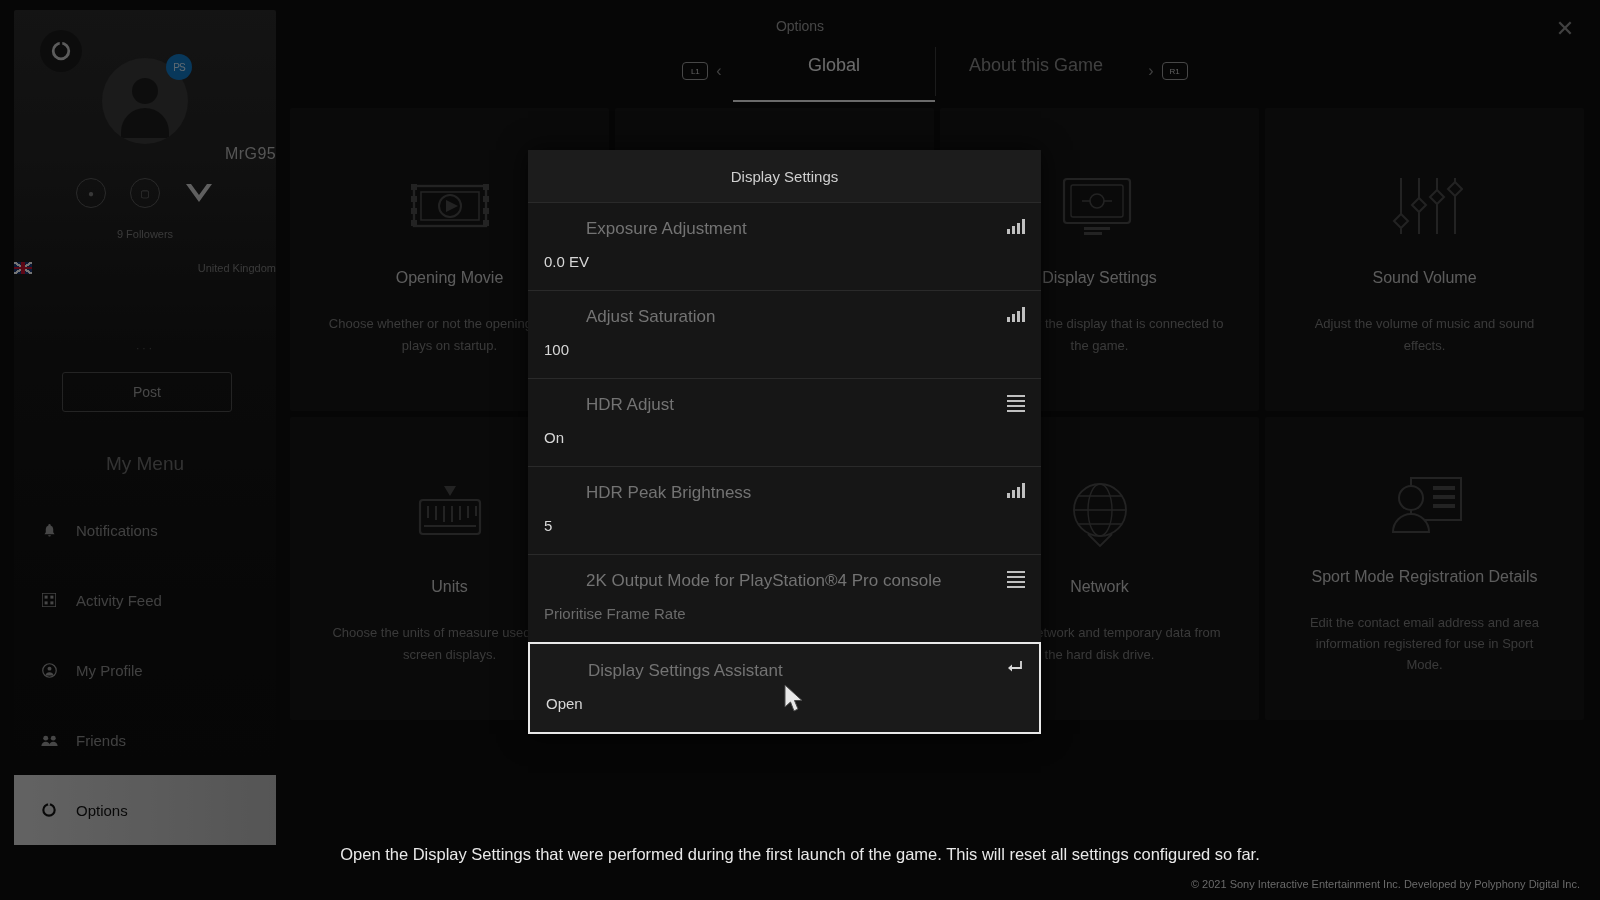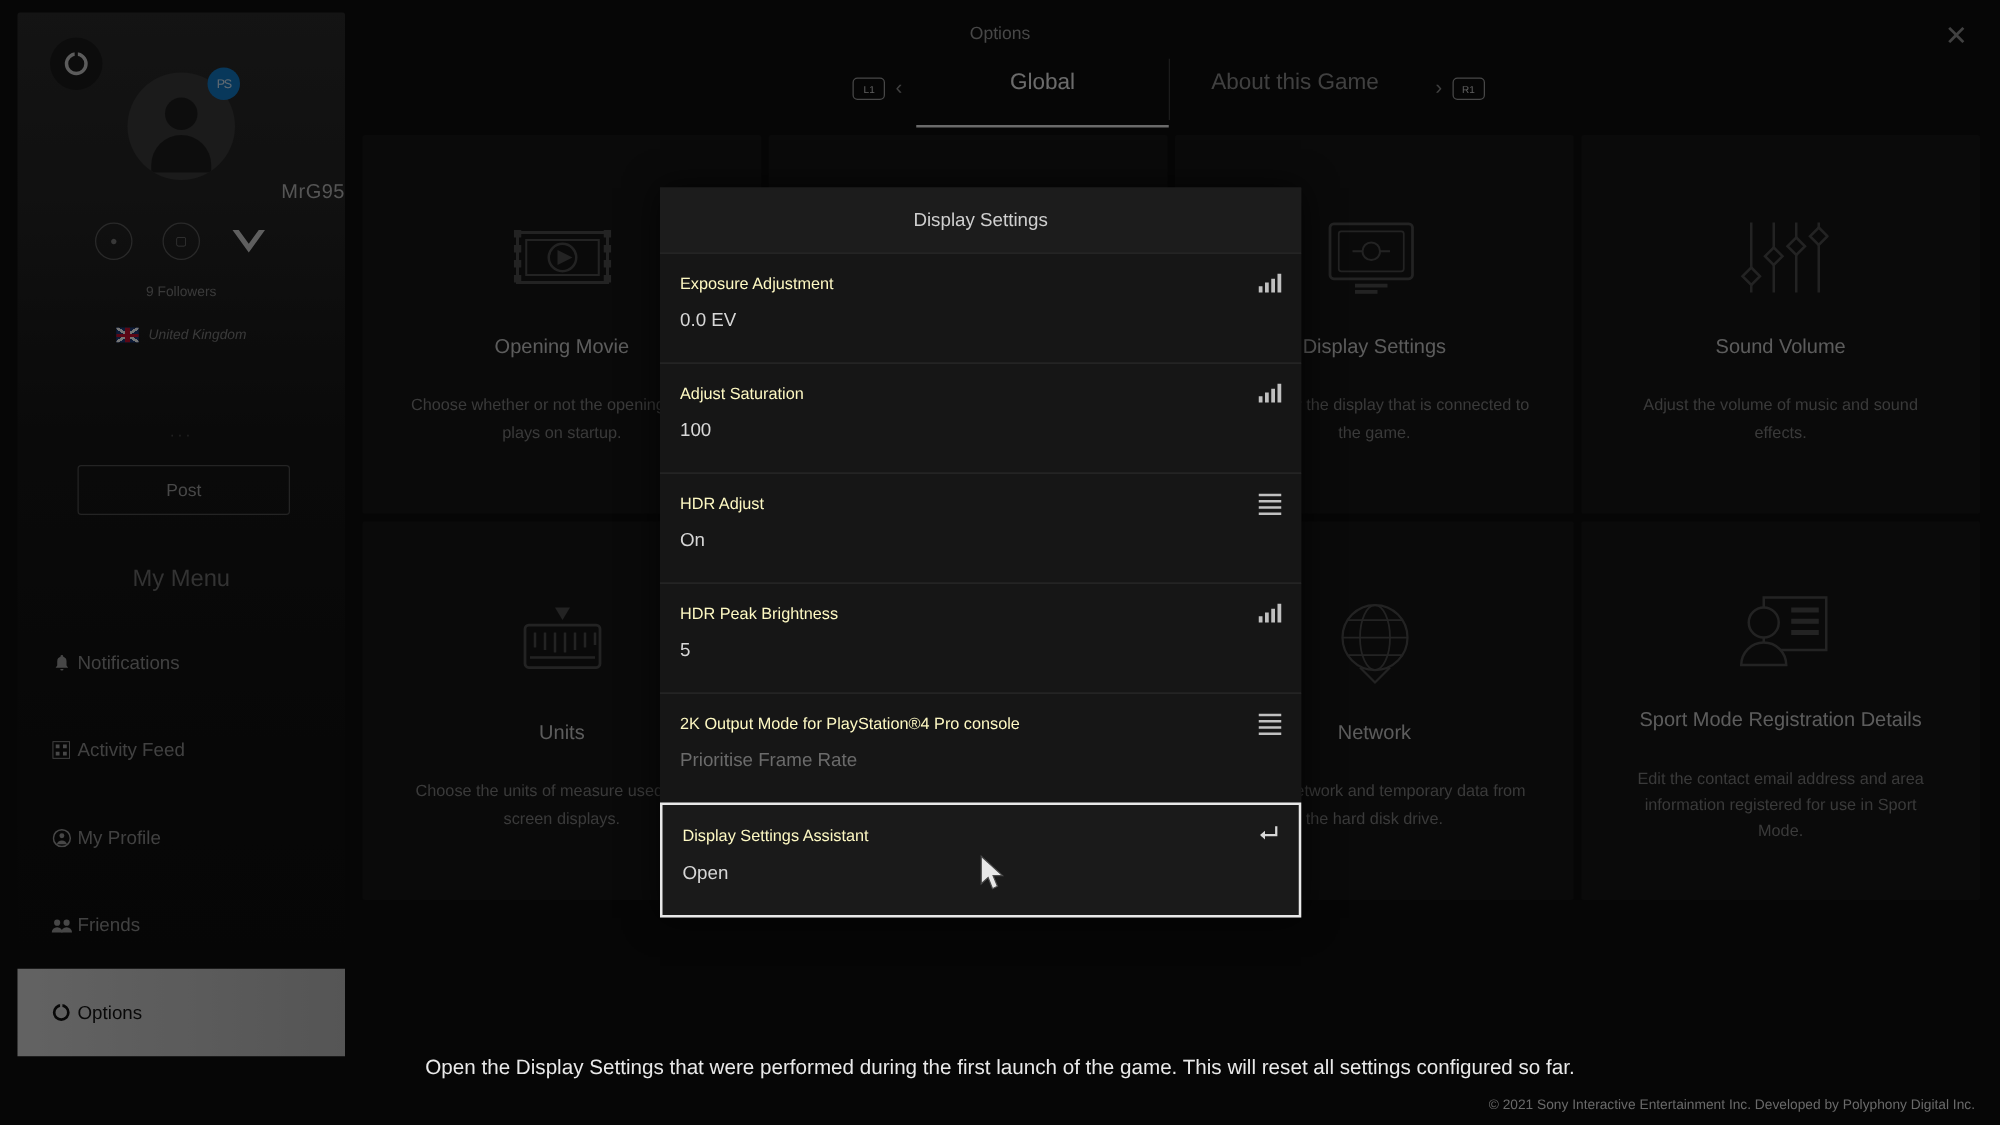--- a/index.html
+++ b/index.html
@@ -44,39 +44,39 @@
     font-size:10px; color:#cfe6f7; letter-spacing:-1px;
   }
   .username {
     position:absolute; left:0; right:0; top:135px; text-align:right;
     color:#b9b9b9; font-size:16px; letter-spacing:.4px;
   }
   .stat-row { position:absolute; left:0; right:0; top:168px; display:flex; justify-content:center; gap:24px; }
   .stat-ic { width:30px; height:30px; border-radius:50%; border:1px solid #5a5a5a; display:flex; align-items:center; justify-content:center; color:#7a7a7a; font-size:10px;}
   .stat-ic.chev { border:none; }
   .followers { position:absolute; left:0; right:0; top:218px; text-align:center; color:#7e7e7e; font-size:11px;}
-  .country { position:absolute; left:0; right:0; top:252px; display:flex; align-items:center; justify-content:center; gap:8px; color:#7e7e7e; font-size:11px;font-style:italic;}
+  .country { position:absolute; left:0; right:0; top:252px; display:flex; align-items:center; justify-content:space-between; gap:8px; color:#7e7e7e; font-size:11px;}
   .flag { width:18px; height:12px; background:#1d3a7a; position:relative; overflow:hidden;}
   .flag:before{content:"";position:absolute;inset:0;background:
     linear-gradient(to bottom right, transparent 44%, #fff 44%, #fff 56%, transparent 56%),
     linear-gradient(to bottom left, transparent 44%, #fff 44%, #fff 56%, transparent 56%);}
   .flag:after{content:"";position:absolute;inset:0;background:
     linear-gradient(to bottom, transparent 40%, #c8102e 40%, #c8102e 60%, transparent 60%),
     linear-gradient(to right, transparent 40%, #c8102e 40%, #c8102e 60%, transparent 60%);}
   .divider-dots{position:absolute; left:0; right:0; top:330px; text-align:center; color:#4a4a4a; font-size:13px; letter-spacing:2px;}
   .post-btn{
     position:absolute; left:48px; top:362px; width:170px; height:40px;
     border:1px solid #4e4e4e; border-radius:3px;
     display:flex; align-items:center; justify-content:center;
     color:#9d9d9d; font-size:14px;
   }
   .my-menu{position:absolute; left:0; right:0; top:443px; text-align:center; color:#6e6e6e; font-size:19px;}
   .nav-list{position:absolute; left:0; right:0; top:485px;}
   .nav-item{
-    height:70px; display:flex; align-items:center; padding-left:26px; gap:4px;
+    height:70px; display:flex; align-items:center; padding-left:26px; gap:18px;
     color:#8d8d8d; font-size:15px;
   }
   .nav-item .ni-ico{ width:18px; display:flex; align-items:center; justify-content:center; color:#9a9a9a;}
   .nav-item.active{
     background:linear-gradient(90deg,#d6d6d6,#b9b9b9);
     color:#111;
   }
   .nav-item.active .ni-ico{ color:#111; }
 
   
@@ -129,21 +129,21 @@
     box-shadow:0 0 26px rgba(0,0,0,.75);
   }
   .modal-title{
     height:52px; display:flex; align-items:center; justify-content:center;
     color:#cfcfcf; font-size:15px; background:#1c1c1c;
   }
   .opt-row{
     position:relative; height:88px; padding:16px 22px 0 16px;
     border-top:1px solid #2a2a2a; background:#161616;
   }
-  .opt-label{ color:#fef9c3; font-size:13px; }
+  .opt-label{ color:#737373; font-size:17px;margin-left:42px; }
   .opt-value{ color:#d7d7d7; font-size:15px; margin-top:14px; }
   .opt-value.dim{ color:#6b6b6b; }
   .opt-ico{ position:absolute; right:16px; top:16px; color:#c4c4c4; }
   .opt-row.highlight{
     border:2px solid #e9e9e9; background:#1a1a1a;
     height:92px; padding-top:17px;
   }
 
   
   .bars{ display:flex; align-items:flex-end; gap:2px; height:15px;}

